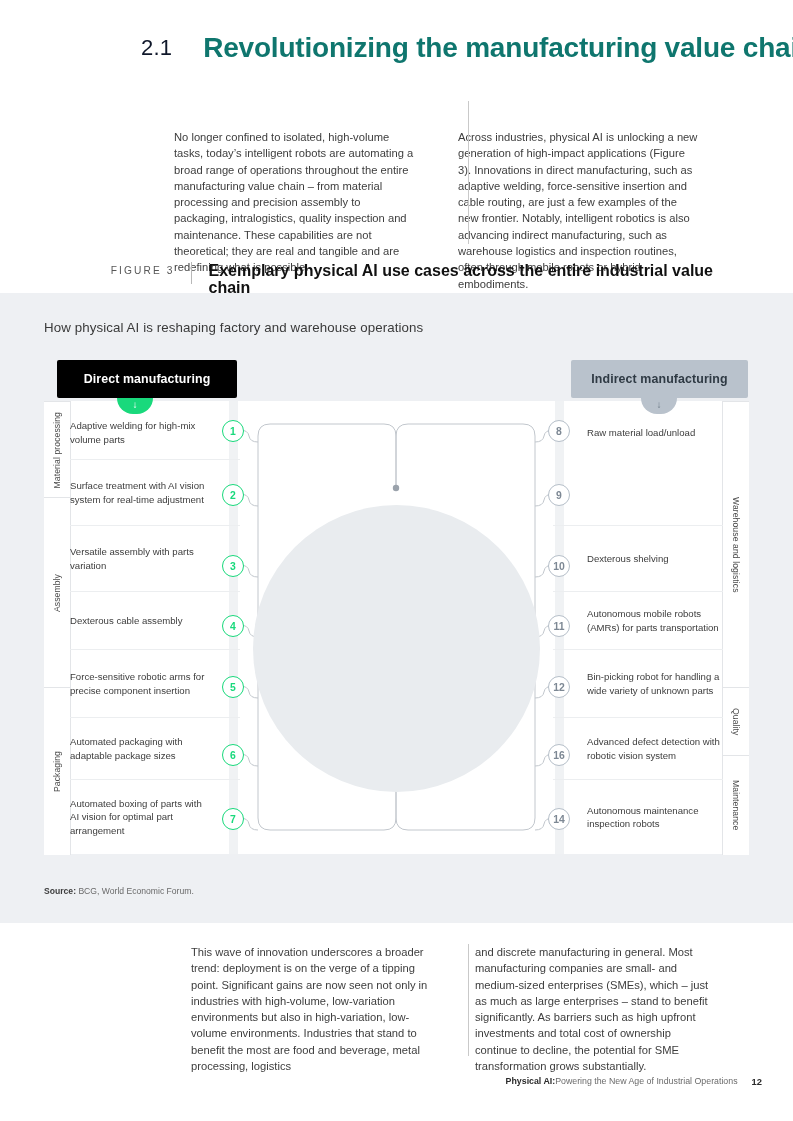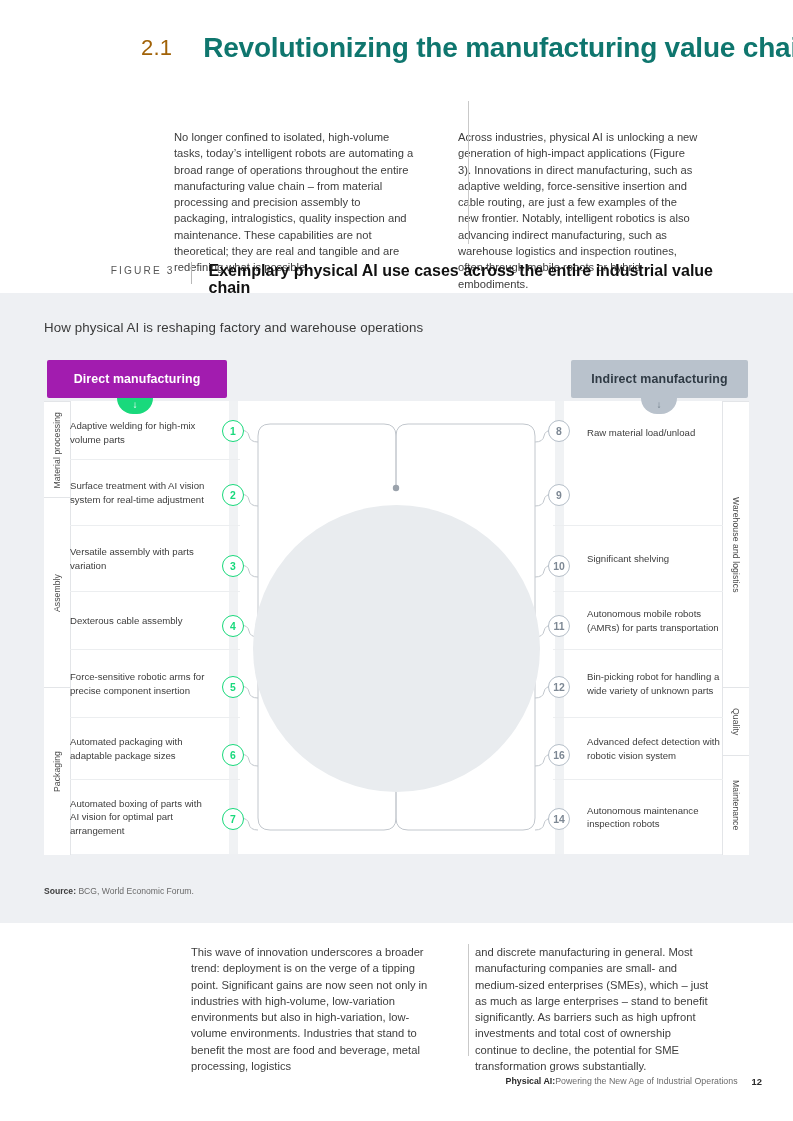--- a/index.html
+++ b/index.html
@@ -13,21 +13,21 @@
   }
 
   
   .page { position:relative; width:793px; height:1121px; }
 
   .sec-title-row {
     position:absolute; left:141px; top:33px; width:620px; height:46px;
     display:flex; align-items:flex-start;
   }
   .sec-num {
-    font-size:22px; color:#a16207; line-height:30px;
+    font-size:22px; color:#0f172a; line-height:30px;
     width:38px; text-align:right; padding-right:14px; letter-spacing:0.2px;
   }
   .sec-rule { width:1px; background:#b8b8b8; align-self:stretch; height:46px; }
   .sec-head {
     font-size:28px; font-weight:bold; color:#0f766e; line-height:30px;
     padding-left:17px; letter-spacing:-0.2px; white-space:nowrap;
   }
 
   
   .intro { position:absolute; left:174px; top:101px; width:570px; display:flex;margin-top:28px; }
@@ -59,21 +59,21 @@
   }
 
   
   .diagram { position:absolute; left:44px; top:360px; width:705px; height:494px; }
 
   .hdr {
     position:absolute; top:0; height:38px; border-radius:2px;
     display:flex; align-items:center; justify-content:center;
     font-size:12.4px; font-weight:bold; color:#ffffff; letter-spacing:0.1px;
   }
-  .hdr.direct { left:3px; width:180px; background:#a21caf; }
+  .hdr.direct { left:13px; width:180px; background:#000000; }
   .hdr.indirect { left:527px; width:177px; background:#b9c2cc; color:#2f3a44; }
 
   .hdr-notch {
     position:absolute; top:38px; width:36px; height:16px;
     border-bottom-left-radius:18px; border-bottom-right-radius:18px;
   }
   .hdr-notch.direct { left:73px; background:#19d97c; }
   .hdr-notch.indirect { left:597px; background:#b9c2cc; }
   .hdr-notch .arw {
     position:absolute; left:0; right:0; top:1px; text-align:center;
@@ -386,21 +386,21 @@
       <span class="row-txt">Automated packaging with adaptable package sizes</span>
     </div>
     <div class="row left" style="top:419px;height:75px;">
       <span class="row-txt">Automated boxing of parts with AI vision for optimal part arrangement</span>
     </div>
 
     <div class="row right first" style="top:46px;height:53px;">
       <span class="row-txt">Raw material load/unload</span>
     </div>
     <div class="row right" style="top:165px;height:66px;">
-      <span class="row-txt">Significant shelving</span>
+      <span class="row-txt">Dexterous shelving</span>
     </div>
     <div class="row right" style="top:231px;height:58px;">
       <span class="row-txt">Autonomous mobile robots (AMRs) for parts transportation</span>
     </div>
     <div class="row right" style="top:289px;height:68px;">
       <span class="row-txt">Bin-picking robot for handling a wide variety of unknown parts</span>
     </div>
     <div class="row right" style="top:357px;height:62px;">
       <span class="row-txt">Advanced defect detection with robotic vision system</span>
     </div>

